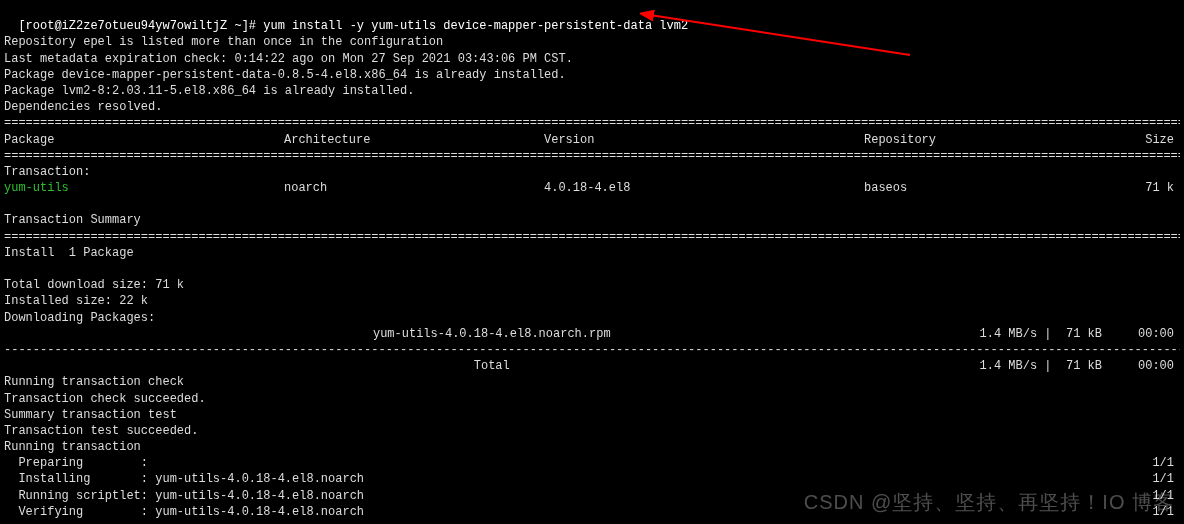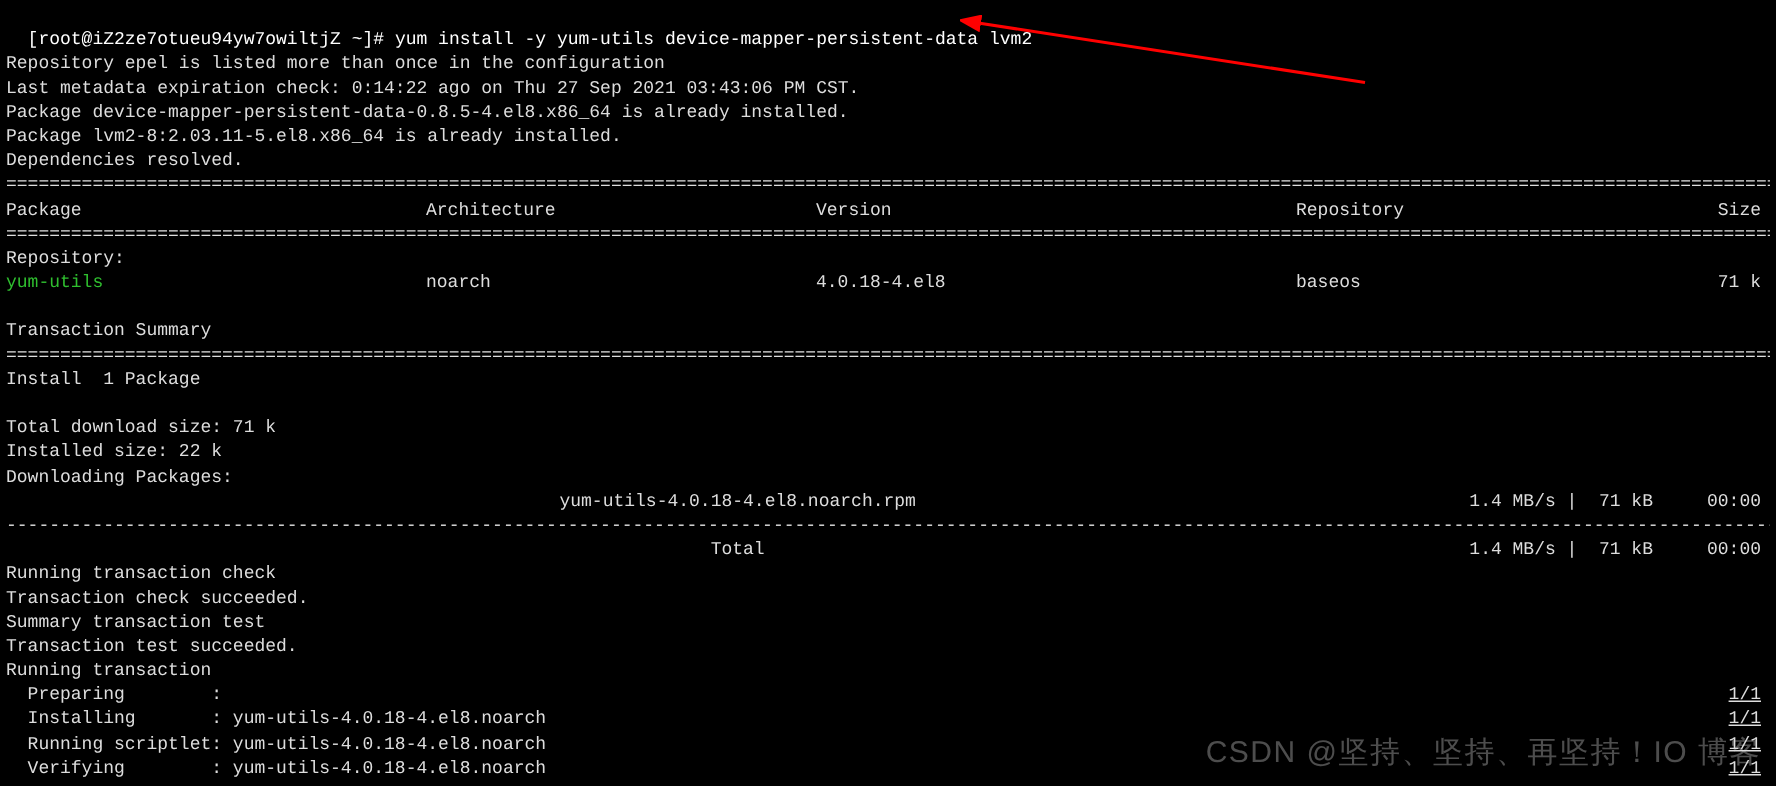--- a/index.html
+++ b/index.html
@@ -24,21 +24,21 @@
     .col-pkg  { width: 280px; }
     .col-arch { width: 260px; }
     .col-ver  { width: 320px; }
     .col-repo { width: 200px; }
     .col-size { flex: 1; text-align: right; padding-right: 6px; }
     .dl-row { display: flex; }
     .dl-name { flex: 1; text-align: center; }
     .dl-stats { text-align: right; white-space: pre; padding-right: 6px; }
     .prog-row { display: flex; }
     .prog-left { flex: 1; white-space: pre; }
-    .prog-right { text-align: center; padding-right: 6px; text-decoration: underline; }
+    .prog-right { text-align: center; padding-right: 6px; }
     .watermark {
       position: absolute;
       right: 10px;
       bottom: 8px;
       color: rgba(220,220,220,0.35);
       font-size: 20px;
       font-family: sans-serif;
       letter-spacing: 1px;
       pointer-events: none;
     }
@@ -50,38 +50,38 @@
     }
   </style>
 </head>
 <body>
 
 <div class="line">
   <span class="prompt">[root@iZ2ze7otueu94yw7owiltjZ ~]# </span><span class="cmd">yum install -y yum-utils device-mapper-persistent-data lvm2</span>
 </div>
 
 <div class="line">Repository epel is listed more than once in the configuration</div>
-<div class="line">Last metadata expiration check: 0:14:22 ago on Thu 27 Sep 2021 03:43:06 PM CST.</div>
+<div class="line">Last metadata expiration check: 0:14:22 ago on Mon 27 Sep 2021 03:43:06 PM CST.</div>
 <div class="line">Package device-mapper-persistent-data-0.8.5-4.el8.x86_64 is already installed.</div>
 <div class="line">Package lvm2-8:2.03.11-5.el8.x86_64 is already installed.</div>
 <div class="line">Dependencies resolved.</div>
 
 <div class="sep-double" id="sep1">========================================================================================================================================================================================================</div>
 
 <div class="row">
   <span class="col-pkg">Package</span>
   <span class="col-arch">Architecture</span>
   <span class="col-ver">Version</span>
   <span class="col-repo">Repository</span>
   <span class="col-size">Size</span>
 </div>
 
 <div class="sep-double" id="sep2">========================================================================================================================================================================================================</div>
 
-<div class="line">Repository:</div>
+<div class="line">Transaction:</div>
 
 <div class="row">
   <span class="col-pkg green"> yum-utils</span>
   <span class="col-arch">noarch</span>
   <span class="col-ver">4.0.18-4.el8</span>
   <span class="col-repo">baseos</span>
   <span class="col-size">71 k</span>
 </div>
 
 <div class="line">&nbsp;</div>

